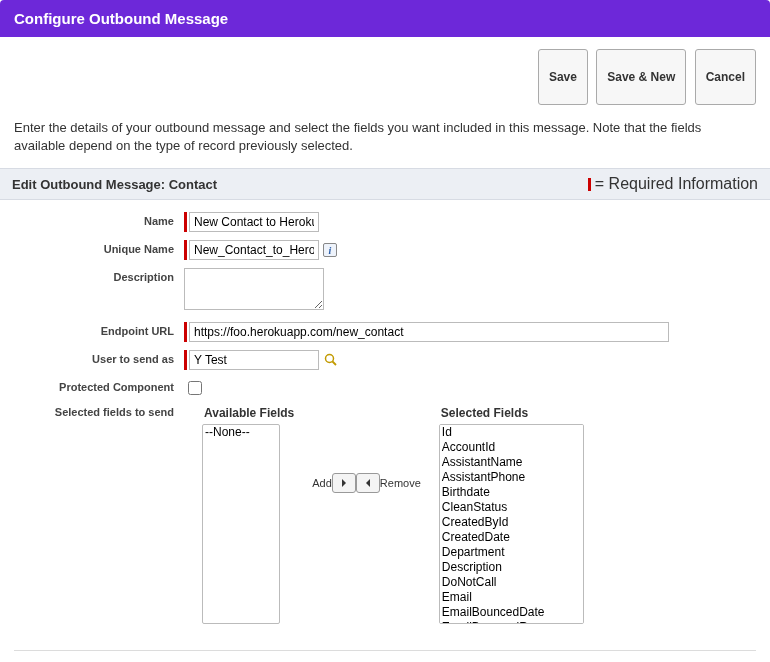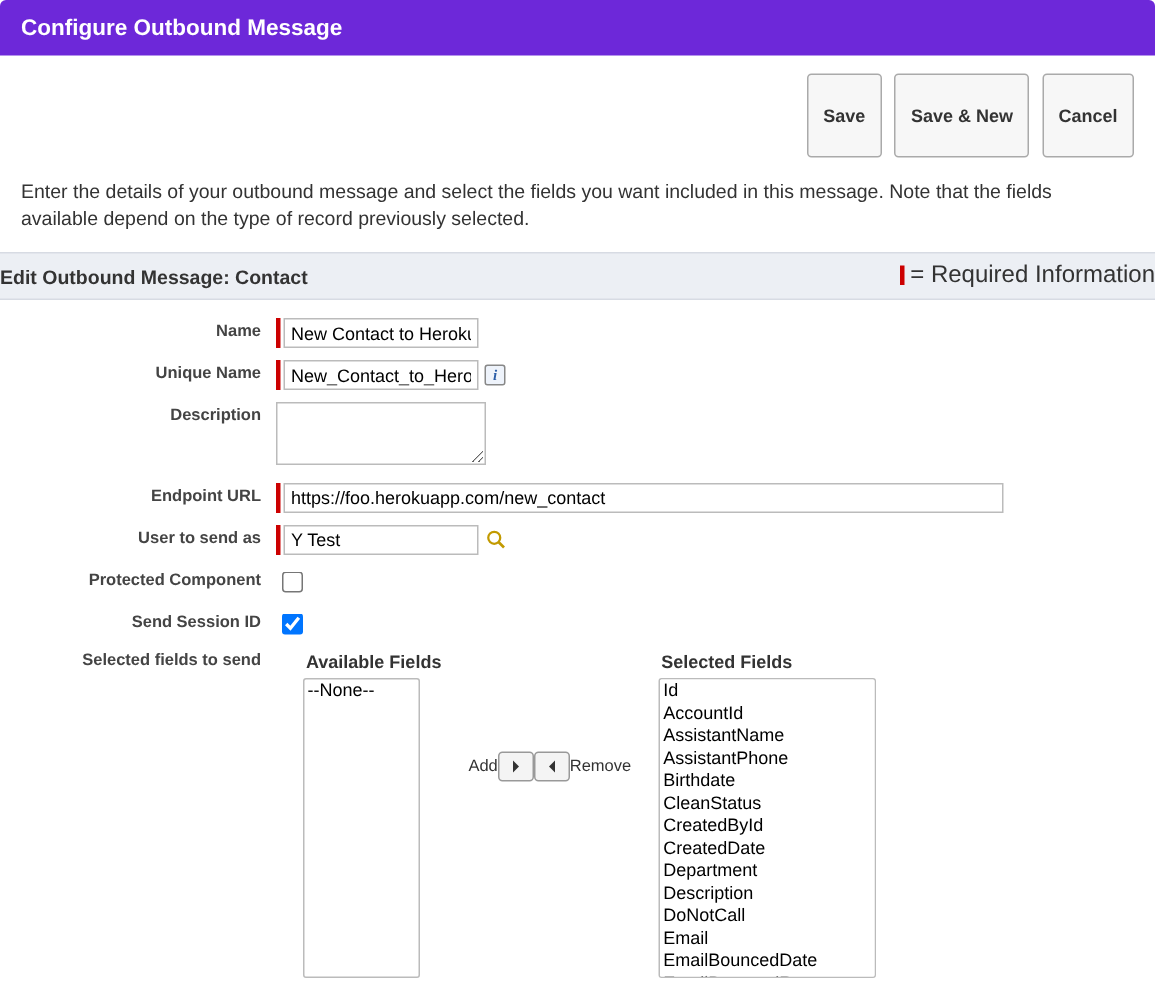--- a/index.html
+++ b/index.html
@@ -38,21 +38,21 @@
   .intro {
     padding: 8px 14px 14px;
     font-size: 13px;
     color: #333;
     line-height: 1.35;
   }
   .section-header {
     background: #eceff4;
     border-top: 1px solid #d7dbe3;
     border-bottom: 1px solid #d7dbe3;
-    padding: 6px 0;
+    padding: 6px 12px;
     display: flex;
     justify-content: space-between;
     align-items: center;
   }
   .section-title { font-weight: bold; font-size: 13px; color: #333; }
   .req-info { font-size: 16px; color: #333; }
   .req-bar { display: inline-block; width: 3px; height: 13px; background: #c00; vertical-align: middle; margin-right: 4px; }
   .form-area { padding: 12px 14px 18px; }
   .form-row { display: flex; align-items: flex-start; margin-bottom: 8px; }
   .label-col {
@@ -210,26 +210,20 @@
       </div>
     </div>
 
     <div class="form-row">
       <div class="label-col">Protected Component</div>
       <div class="field-col">
         <input type="checkbox" class="checkbox" style="">
       </div>
     </div>
 
-    <div class="form-row">
-      <div class="label-col">Send Session ID</div>
-      <div class="field-col">
-        <input type="checkbox" class="checkbox" checked="" style="">
-      </div>
-    </div>
 
     <div class="form-row" style="align-items:flex-start;">
       <div class="label-col" style="padding-top:0">Selected fields to send</div>
       <div class="field-col" style="padding-left:18px;">
         <div class="multiselect-area">
 
           <div class="ms-col">
             <div class="ms-title">Available Fields</div>
             <select multiple="" size="13" style="width:78px;height:200px" id="available-select">
                 <option>--None--</option>

